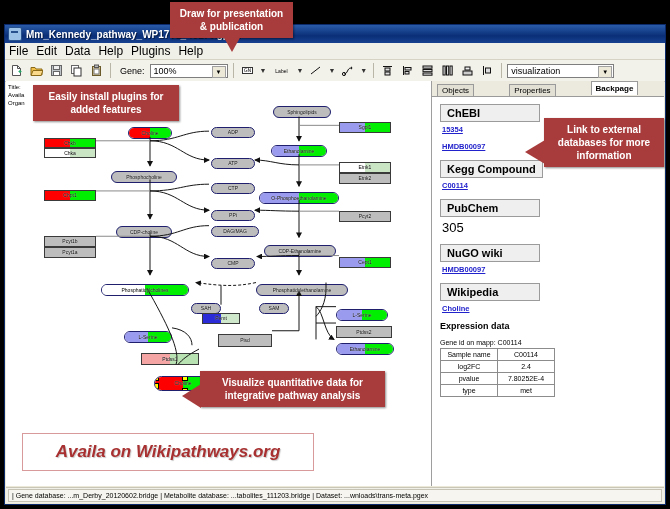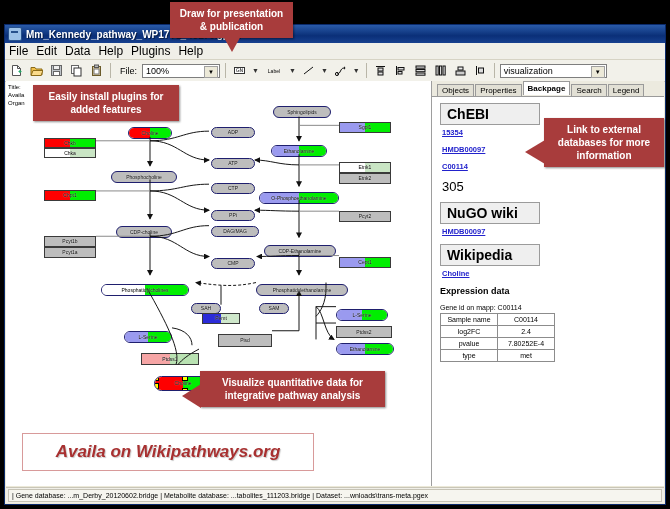--- a/index.html
+++ b/index.html
@@ -27,26 +27,26 @@
   .combo-vis{width:107px;}
   .drop{font-size:7px;color:#333;padding:0 1px;}
 
   
   .content{position:absolute;left:1px;top:56px;right:1px;bottom:18px;display:flex;background:#fff;}
   .canvaswrap{position:relative;width:425px;background:#fff;border-right:1px solid #9e9e9e;overflow:hidden;}
   .canvas{position:absolute;inset:0;background:#fff;}
   .leftmeta{position:absolute;left:2px;top:2px;font-size:6px;line-height:8px;color:#000;}
 
   .sidebar{flex:1;background:#f1f0ea;display:flex;flex-direction:column;overflow:hidden;}
-  .tabs{display:flex;align-items:flex-end;height:16px;background:#eceadf;padding-left:5px;border-bottom:1px solid #9a9a9a;box-sizing:border-box;}
+  .tabs{display:flex;align-items:flex-end;height:16px;background:#eceadf;padding-left:5px;border-bottom:1px solid #9a9a9a;box-sizing:border-box;gap:34px;}
   .tab{font-size:8px;padding:1px 4px;border:1px solid #9a9a9a;border-bottom:none;background:#e2e0d5;margin-right:1px;}
   .tab.active{background:#fff;font-weight:bold;position:relative;top:-1px;padding-top:2px;padding-bottom:2px;}
   .bpage{flex:1;background:#fff;padding:6px 6px 0 8px;overflow:hidden;position:relative;}
 
-  .dbhead{display:inline-block;min-width:86px;border:1px solid #9b9b9b;background:#efefef;font-size:14px;font-weight:bold;padding:2px 6px;margin-bottom:3px;}
+  .dbhead{display:inline-block;min-width:86px;border:1px solid #9b9b9b;background:#efefef;font-size:11px;font-weight:bold;padding:2px 6px;margin-bottom:3px;}
   .dblink{font-size:7.5px;color:#2222cc;text-decoration:underline;display:block;margin:0 0 8px 2px;font-weight:bold;}
   .dbtext{font-size:13px;color:#000;display:block;margin:0 0 8px 2px;}
   .exprhead{font-size:9px;font-weight:bold;margin:2px 0 8px 0;}
   .geneid{font-size:7px;margin-bottom:2px;}
   table.expr{border-collapse:collapse;font-size:7px;}
   table.expr td{border:1px solid #8c8c8c;padding:2px 4px;text-align:center;min-width:48px;}
 
   
   .status{position:absolute;left:1px;right:1px;bottom:1px;height:15px;background:#f0efe8;border-top:1px solid #c9c6b8;display:flex;align-items:center;}
   .status .sbar{font-size:7px;color:#000;border:1px solid #c6c3b5;margin:1px 2px;flex:1;height:11px;line-height:11px;padding-left:3px;background:#f6f5ef;white-space:nowrap;overflow:hidden;}
@@ -121,21 +121,21 @@
           </svg>
       </div>
       <div class="tbtn">
         <svg width="13" height="13" viewBox="0 0 13 13">
             <rect x="2.5" y="2.5" width="8" height="9" fill="#d9c79a" stroke="#6b5b2a"></rect>
             <rect x="4.5" y="1" width="4" height="2.5" fill="#bbb" stroke="#555"></rect>
             <rect x="4" y="5" width="5" height="5" fill="#fff" stroke="#777"></rect>
           </svg>
       </div>
       <div class="sep"></div>
-      <div class="zlabel">File:</div>
+      <div class="zlabel">Gene:</div>
       <div class="combo combo-zoom">
         <span>100%</span>
         <span class="arrow">▼</span>
       </div>
       <div class="sep"></div>
       <div class="tbtn">
         <svg width="13" height="13" viewBox="0 0 13 13">
             <rect x="1.5" y="3.5" width="10" height="6" fill="#fff" stroke="#333"></rect>
             <text x="6.5" y="8.4" font-size="5" text-anchor="middle" fill="#111" font-family="DejaVu Sans">GN</text>
           </svg>
@@ -451,24 +451,26 @@
           <div>
             <div class="dbhead">ChEBI</div>
             <a class="dblink" href="#">15354</a>
           </div>
 
           <div>
             <a class="dblink" href="#">HMDB00097</a>
           </div>
 
           <div>
+            <div class="dbhead">Kegg Compound</div>
             <a class="dblink" href="#">C00114</a>
           </div>
 
           <div>
+            <div class="dbhead">PubChem</div>
             <span class="dbtext">305</span>
           </div>
 
           <div>
             <div class="dbhead">NuGO wiki</div>
             <a class="dblink" href="#">HMDB00097</a>
           </div>
 
           <div>
             <div class="dbhead">Wikipedia</div>

